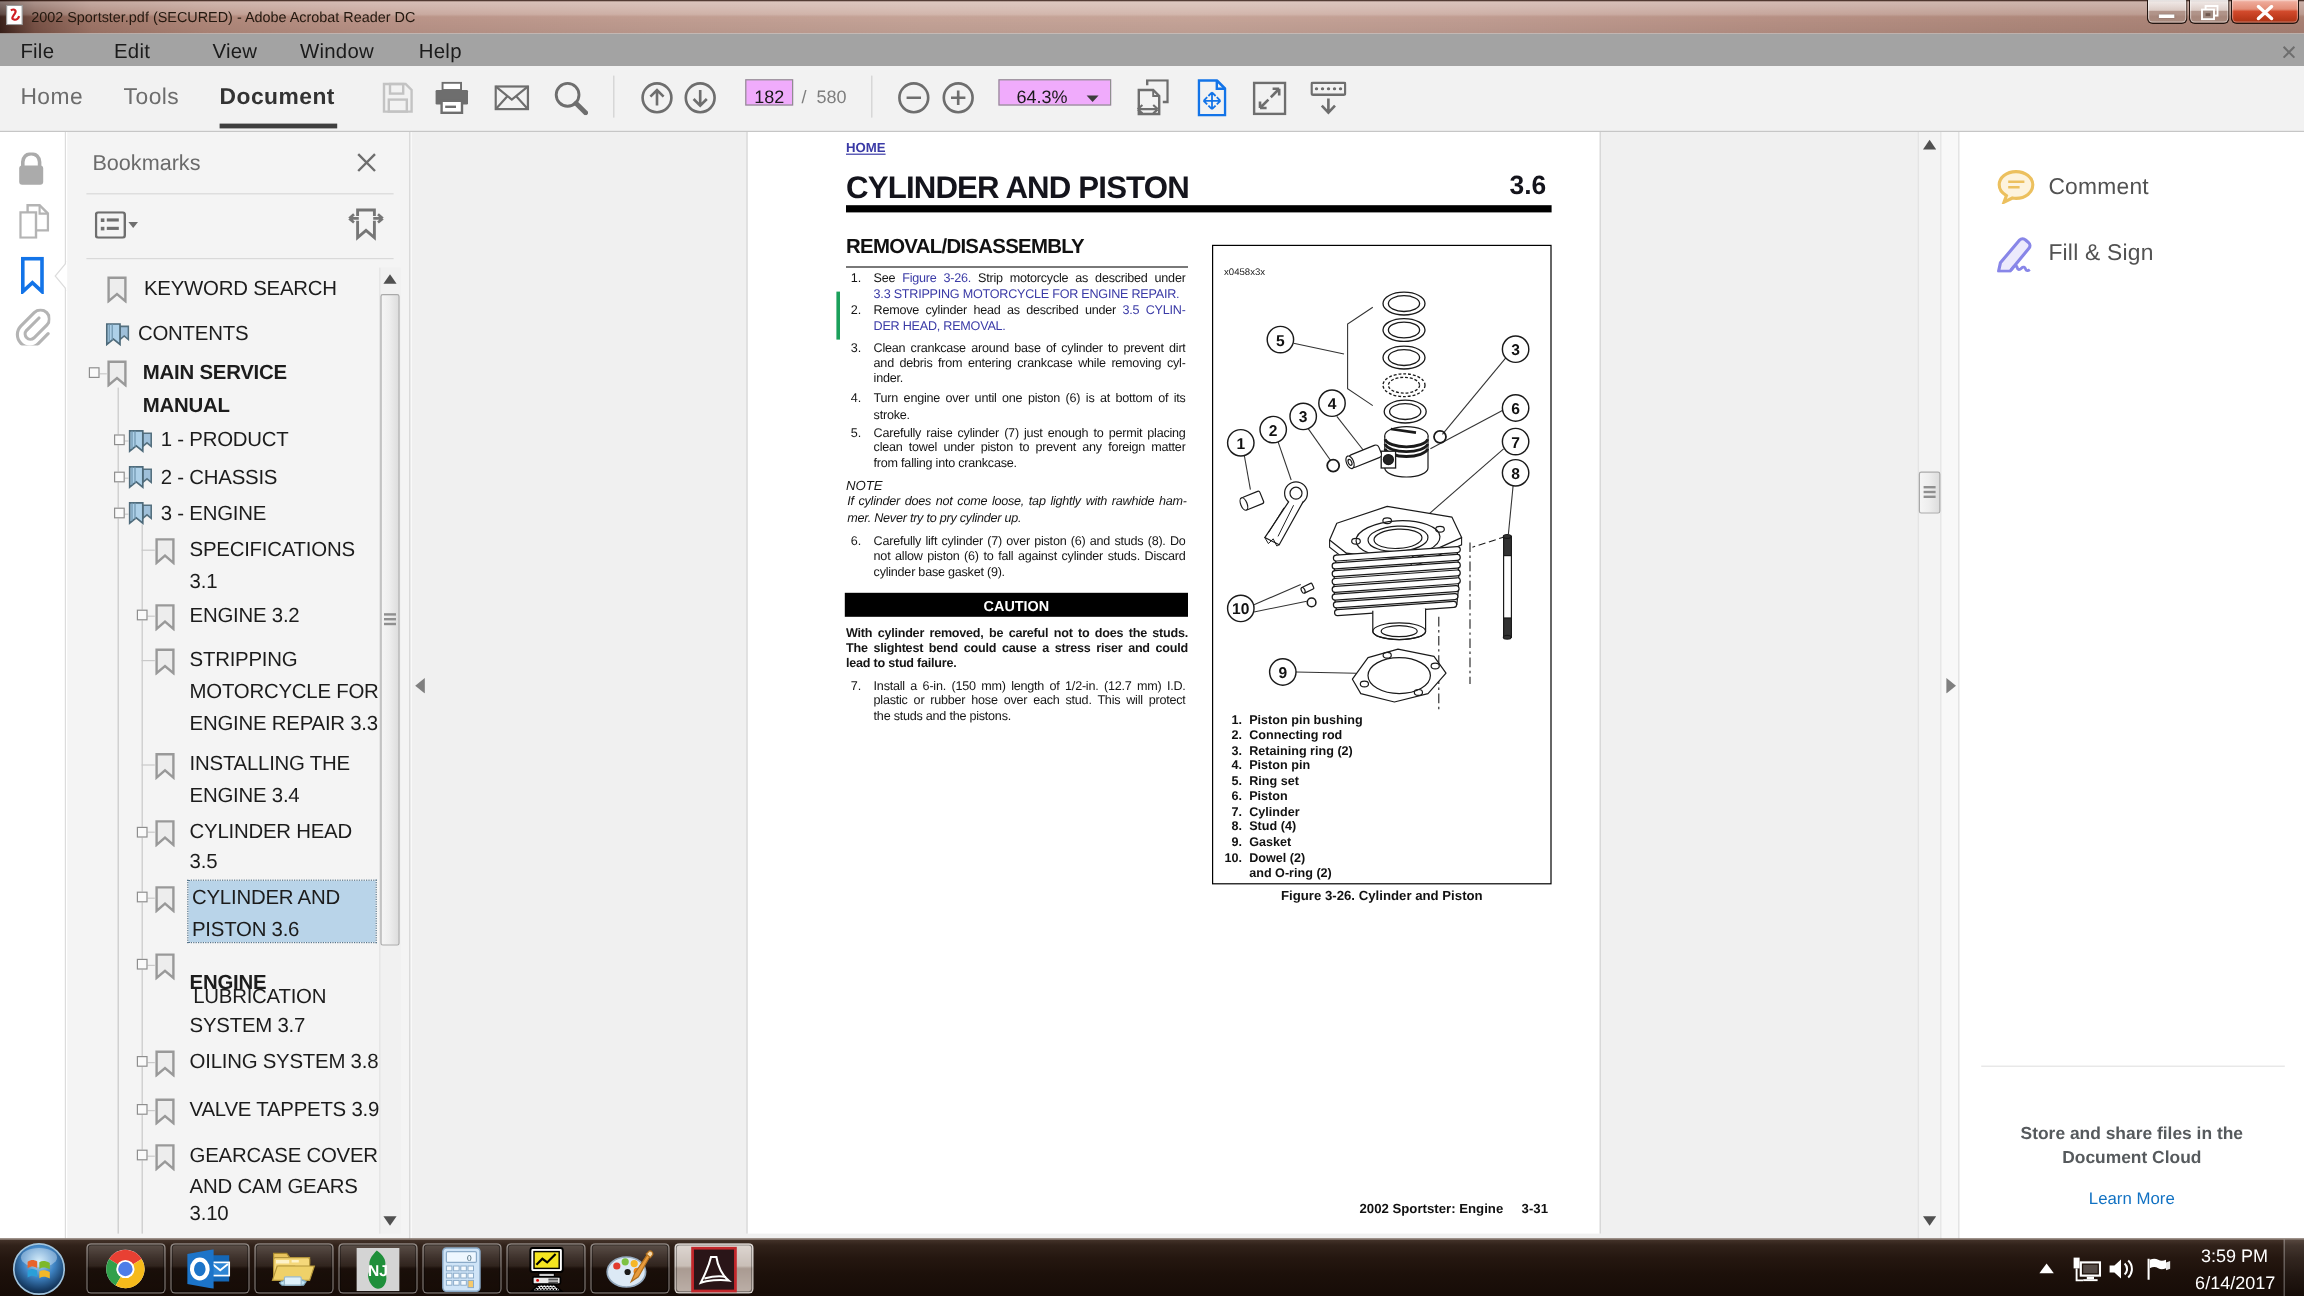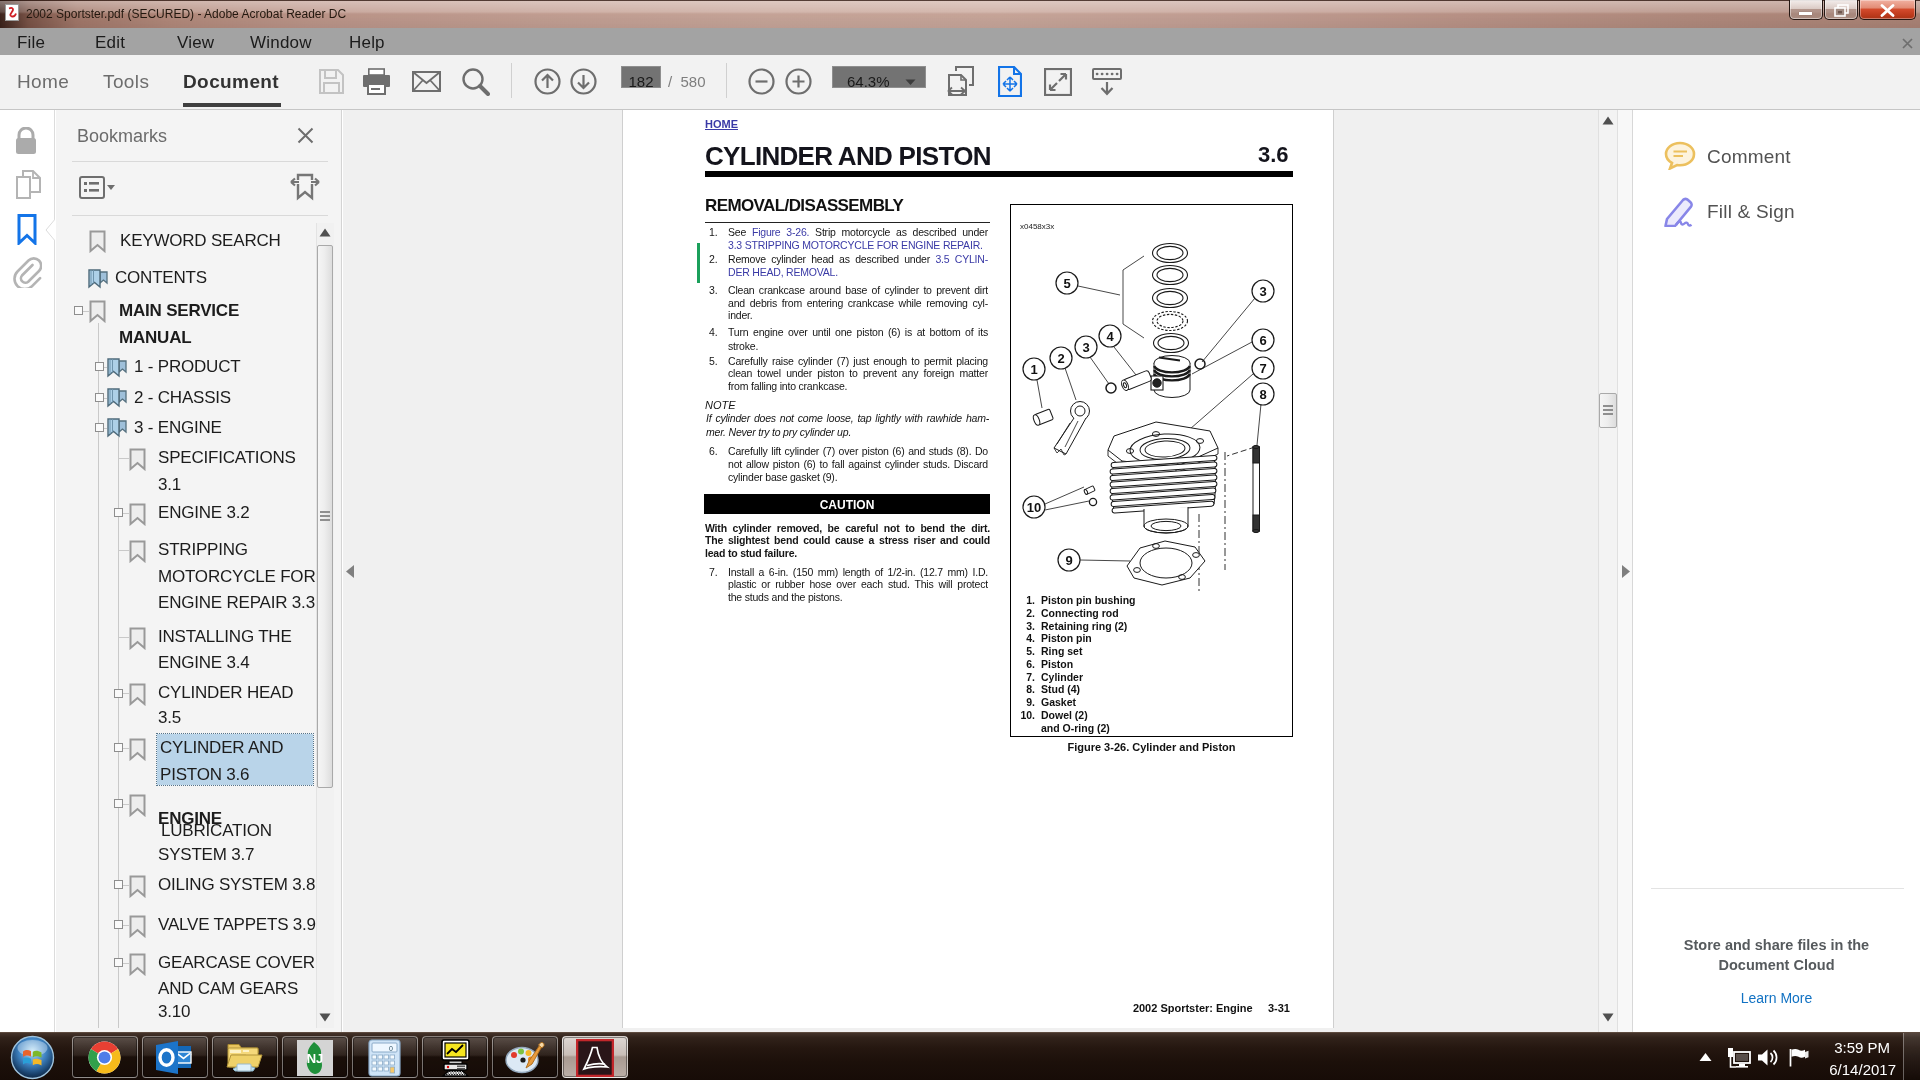--- a/index.html
+++ b/index.html
@@ -28,21 +28,21 @@
 
   
   #toolbar { left:0; top:55px; width:1920px; height:55px; background:#f2f2f2;
     border-bottom:1px solid #c6c6c6; }
   .tab { top:16px; font-size:19px; color:#6d6d6d; letter-spacing:0.4px; }
   #tab-doc { color:#333; font-weight:bold; }
   #tab-underline { left:183px; top:103px; width:98px; height:4px; background:#3f3f3f; }
   .tb-divider { top:8px; width:1px; height:35px; background:#d0d0d0; }
 
   
-  .tb-input { top:11px; height:22px; background:#737373; border:1px solid #8f8f8f;
+  .tb-input { top:11px; height:22px; background:#f0abfc; border:1px solid #8f8f8f;
     font-size:15px; color:#1a1a1a; }
 
   
   #sidebar { left:0; top:110px; width:55px; height:922px; background:#fff;
     border-right:1px solid #dcdcdc; }
   #bkpanel { left:56px; top:110px; width:286px; height:922px; background:#f4f4f4;
     border-right:1px solid #d4d4d4; }
   #docarea { left:343px; top:110px; width:1255px; height:922px; background:#f0f0f0; }
   #page { left:622px; top:110px; width:712px; height:918px; background:#fff;
     border-left:1px solid #cfcfcf; border-right:1px solid #cfcfcf; }
@@ -414,21 +414,21 @@
     <div class="pl plj itl" style="left:706px;width:283px;top:412px;">If cylinder does not come loose, tap lightly with rawhide ham-</div>
     <div class="pl itl" style="left:706px;top:426px;">mer. Never try to pry cylinder up.</div>
     <div class="num" style="top:445px;">6.</div>
     <div class="pl plj" style="top:445px;">Carefully lift cylinder (7) over piston (6) and studs (8). Do</div>
     <div class="pl plj" style="top:458px;">not allow piston (6) to fall against cylinder studs. Discard</div>
     <div class="pl" style="top:471px;">cylinder base gasket (9).</div>
 
     <div class="abs" style="left:704px;top:494px;width:286px;height:20px;background:#000;"></div>
     <div class="abs bld" style="left:704px;top:498px;width:286px;text-align:center;font-size:12px;color:#fff;">CAUTION</div>
 
-    <div class="pl plj bld" style="left:705px;width:285px;top:522px;">With cylinder removed, be careful not to bend the dirt.</div>
+    <div class="pl plj bld" style="left:705px;width:285px;top:522px;">With cylinder removed, be careful not to does the studs.</div>
     <div class="pl plj bld" style="left:705px;width:285px;top:534px;">The slightest bend could cause a stress riser and could</div>
     <div class="pl bld" style="left:705px;top:547px;">lead to stud failure.</div>
     <div class="num" style="top:566px;">7.</div>
     <div class="pl plj" style="top:566px;">Install a 6-in. (150 mm) length of 1/2-in. (12.7 mm) I.D.</div>
     <div class="pl plj" style="top:578px;">plastic or rubber hose over each stud. This will protect</div>
     <div class="pl" style="top:591px;">the studs and the pistons.</div>
 
     <div class="abs" style="left:1010px;top:204px;width:283px;height:533px;border:1px solid #000;"></div>
     <div class="abs" style="left:1020px;top:222px;font-size:8px;color:#222;">x0458x3x</div>
 

